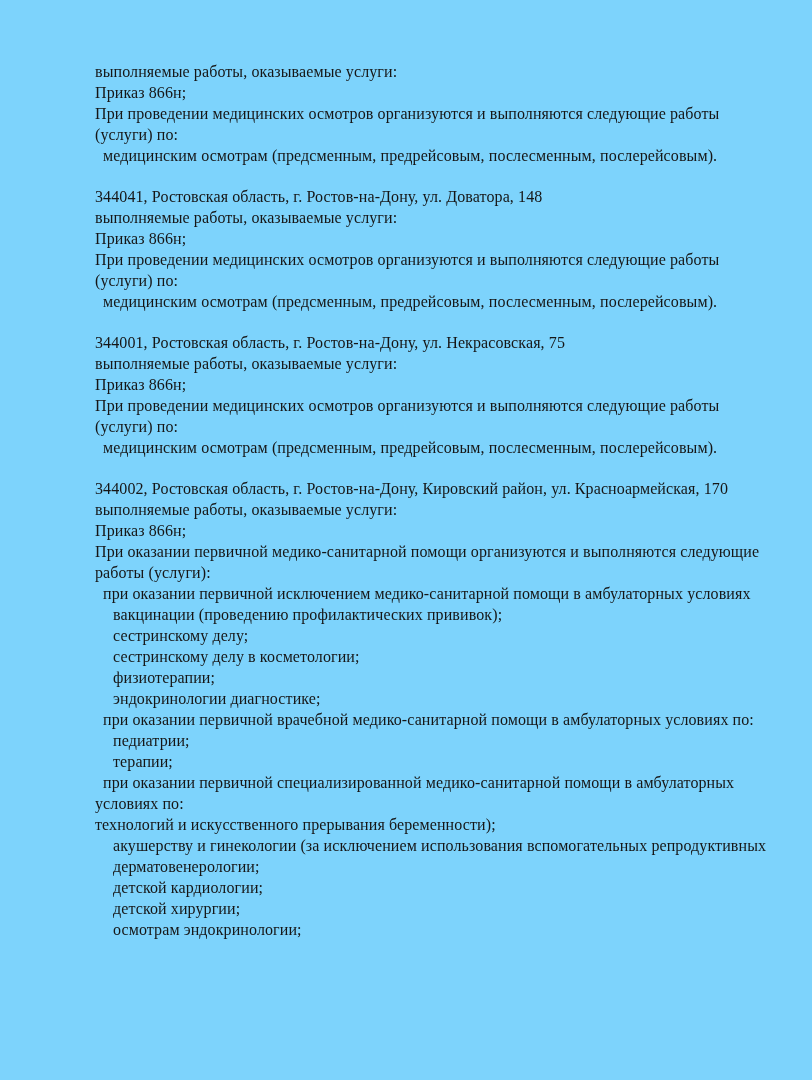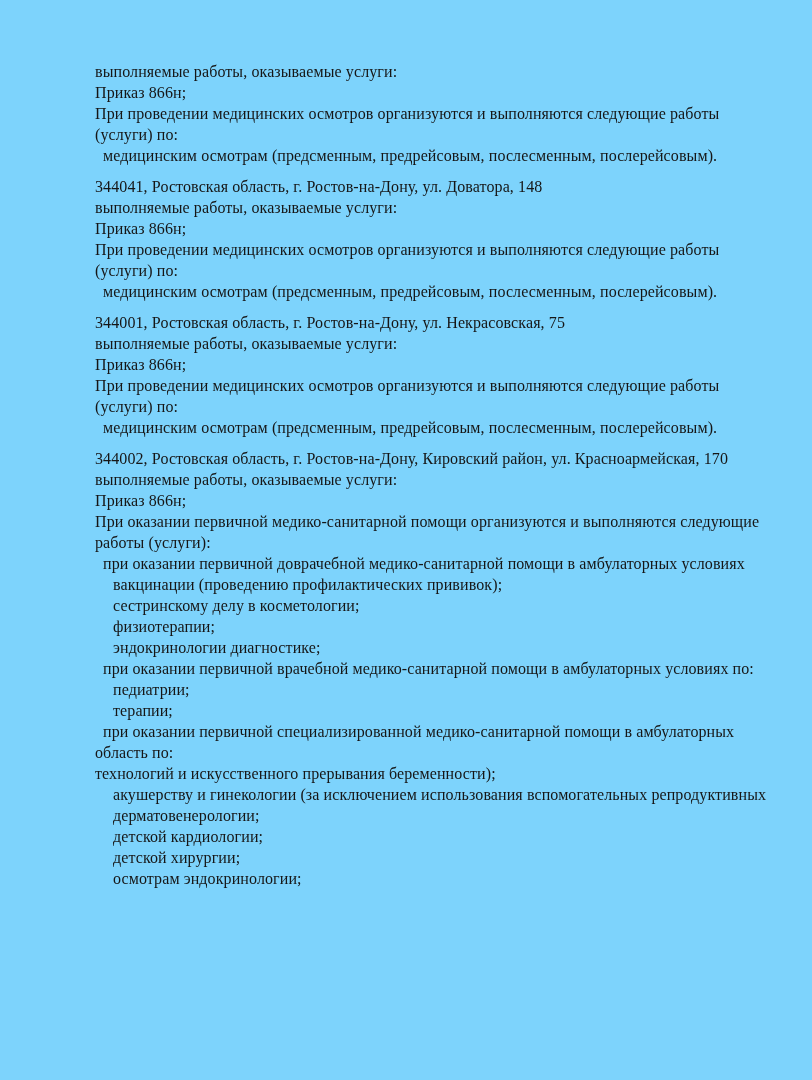--- a/index.html
+++ b/index.html
@@ -20,21 +20,21 @@
     position: absolute;
     top: 61px;
     left: 95px;
     right: 36px;
     color: #161616;
     font-size: 16px;
     line-height: 21px;
     letter-spacing: 0.1px;
   }
   .block { margin: 0; }
-  .block + .block { margin-top: 10px; }
+  .block + .block { margin-top: 20px; }
   .line {
     white-space: nowrap;
     overflow: visible;
   }
   .ind0 { padding-left: 0; }
   .ind1 { padding-left: 8px; }
   .ind2 { padding-left: 18px; }
   .address {  }
 </style>
 </head>
@@ -64,30 +64,31 @@
         <div class="line ind0">При проведении медицинских осмотров организуются и выполняются следующие работы</div>
         <div class="line ind0">(услуги) по:</div>
         <div class="line ind1">медицинским осмотрам (предсменным, предрейсовым, послесменным, послерейсовым).</div>
       </div>
       <div class="block">
         <div class="line ind0 address">344002, Ростовская область, г. Ростов-на-Дону, Кировский район, ул. Красноармейская, 170</div>
         <div class="line ind0">выполняемые работы, оказываемые услуги:</div>
         <div class="line ind0">Приказ 866н;</div>
         <div class="line ind0">При оказании первичной медико-санитарной помощи организуются и выполняются следующие</div>
         <div class="line ind0">работы (услуги):</div>
-        <div class="line ind1">при оказании первичной доврачебной медико-санитарной помощи в амбулаторных условиях</div>
+        <div class="line ind1">при оказании первичной исключением медико-санитарной помощи в амбулаторных условиях</div>
         <div class="line ind2">вакцинации (проведению профилактических прививок);</div>
+        <div class="line ind2">сестринскому делу;</div>
         <div class="line ind2">сестринскому делу в косметологии;</div>
         <div class="line ind2">физиотерапии;</div>
         <div class="line ind2">эндокринологии диагностике;</div>
         <div class="line ind1">при оказании первичной врачебной медико-санитарной помощи в амбулаторных условиях по:</div>
         <div class="line ind2">педиатрии;</div>
         <div class="line ind2">терапии;</div>
         <div class="line ind1">при оказании первичной специализированной медико-санитарной помощи в амбулаторных</div>
-        <div class="line ind0">область по:</div>
+        <div class="line ind0">условиях по:</div>
         <div class="line ind0">технологий и искусственного прерывания беременности);</div>
         <div class="line ind2">акушерству и гинекологии (за исключением использования вспомогательных репродуктивных</div>
         <div class="line ind2">дерматовенерологии;</div>
         <div class="line ind2">детской кардиологии;</div>
         <div class="line ind2">детской хирургии;</div>
         <div class="line ind2">осмотрам эндокринологии;</div>
       </div>
     </div>
 </div>
 

